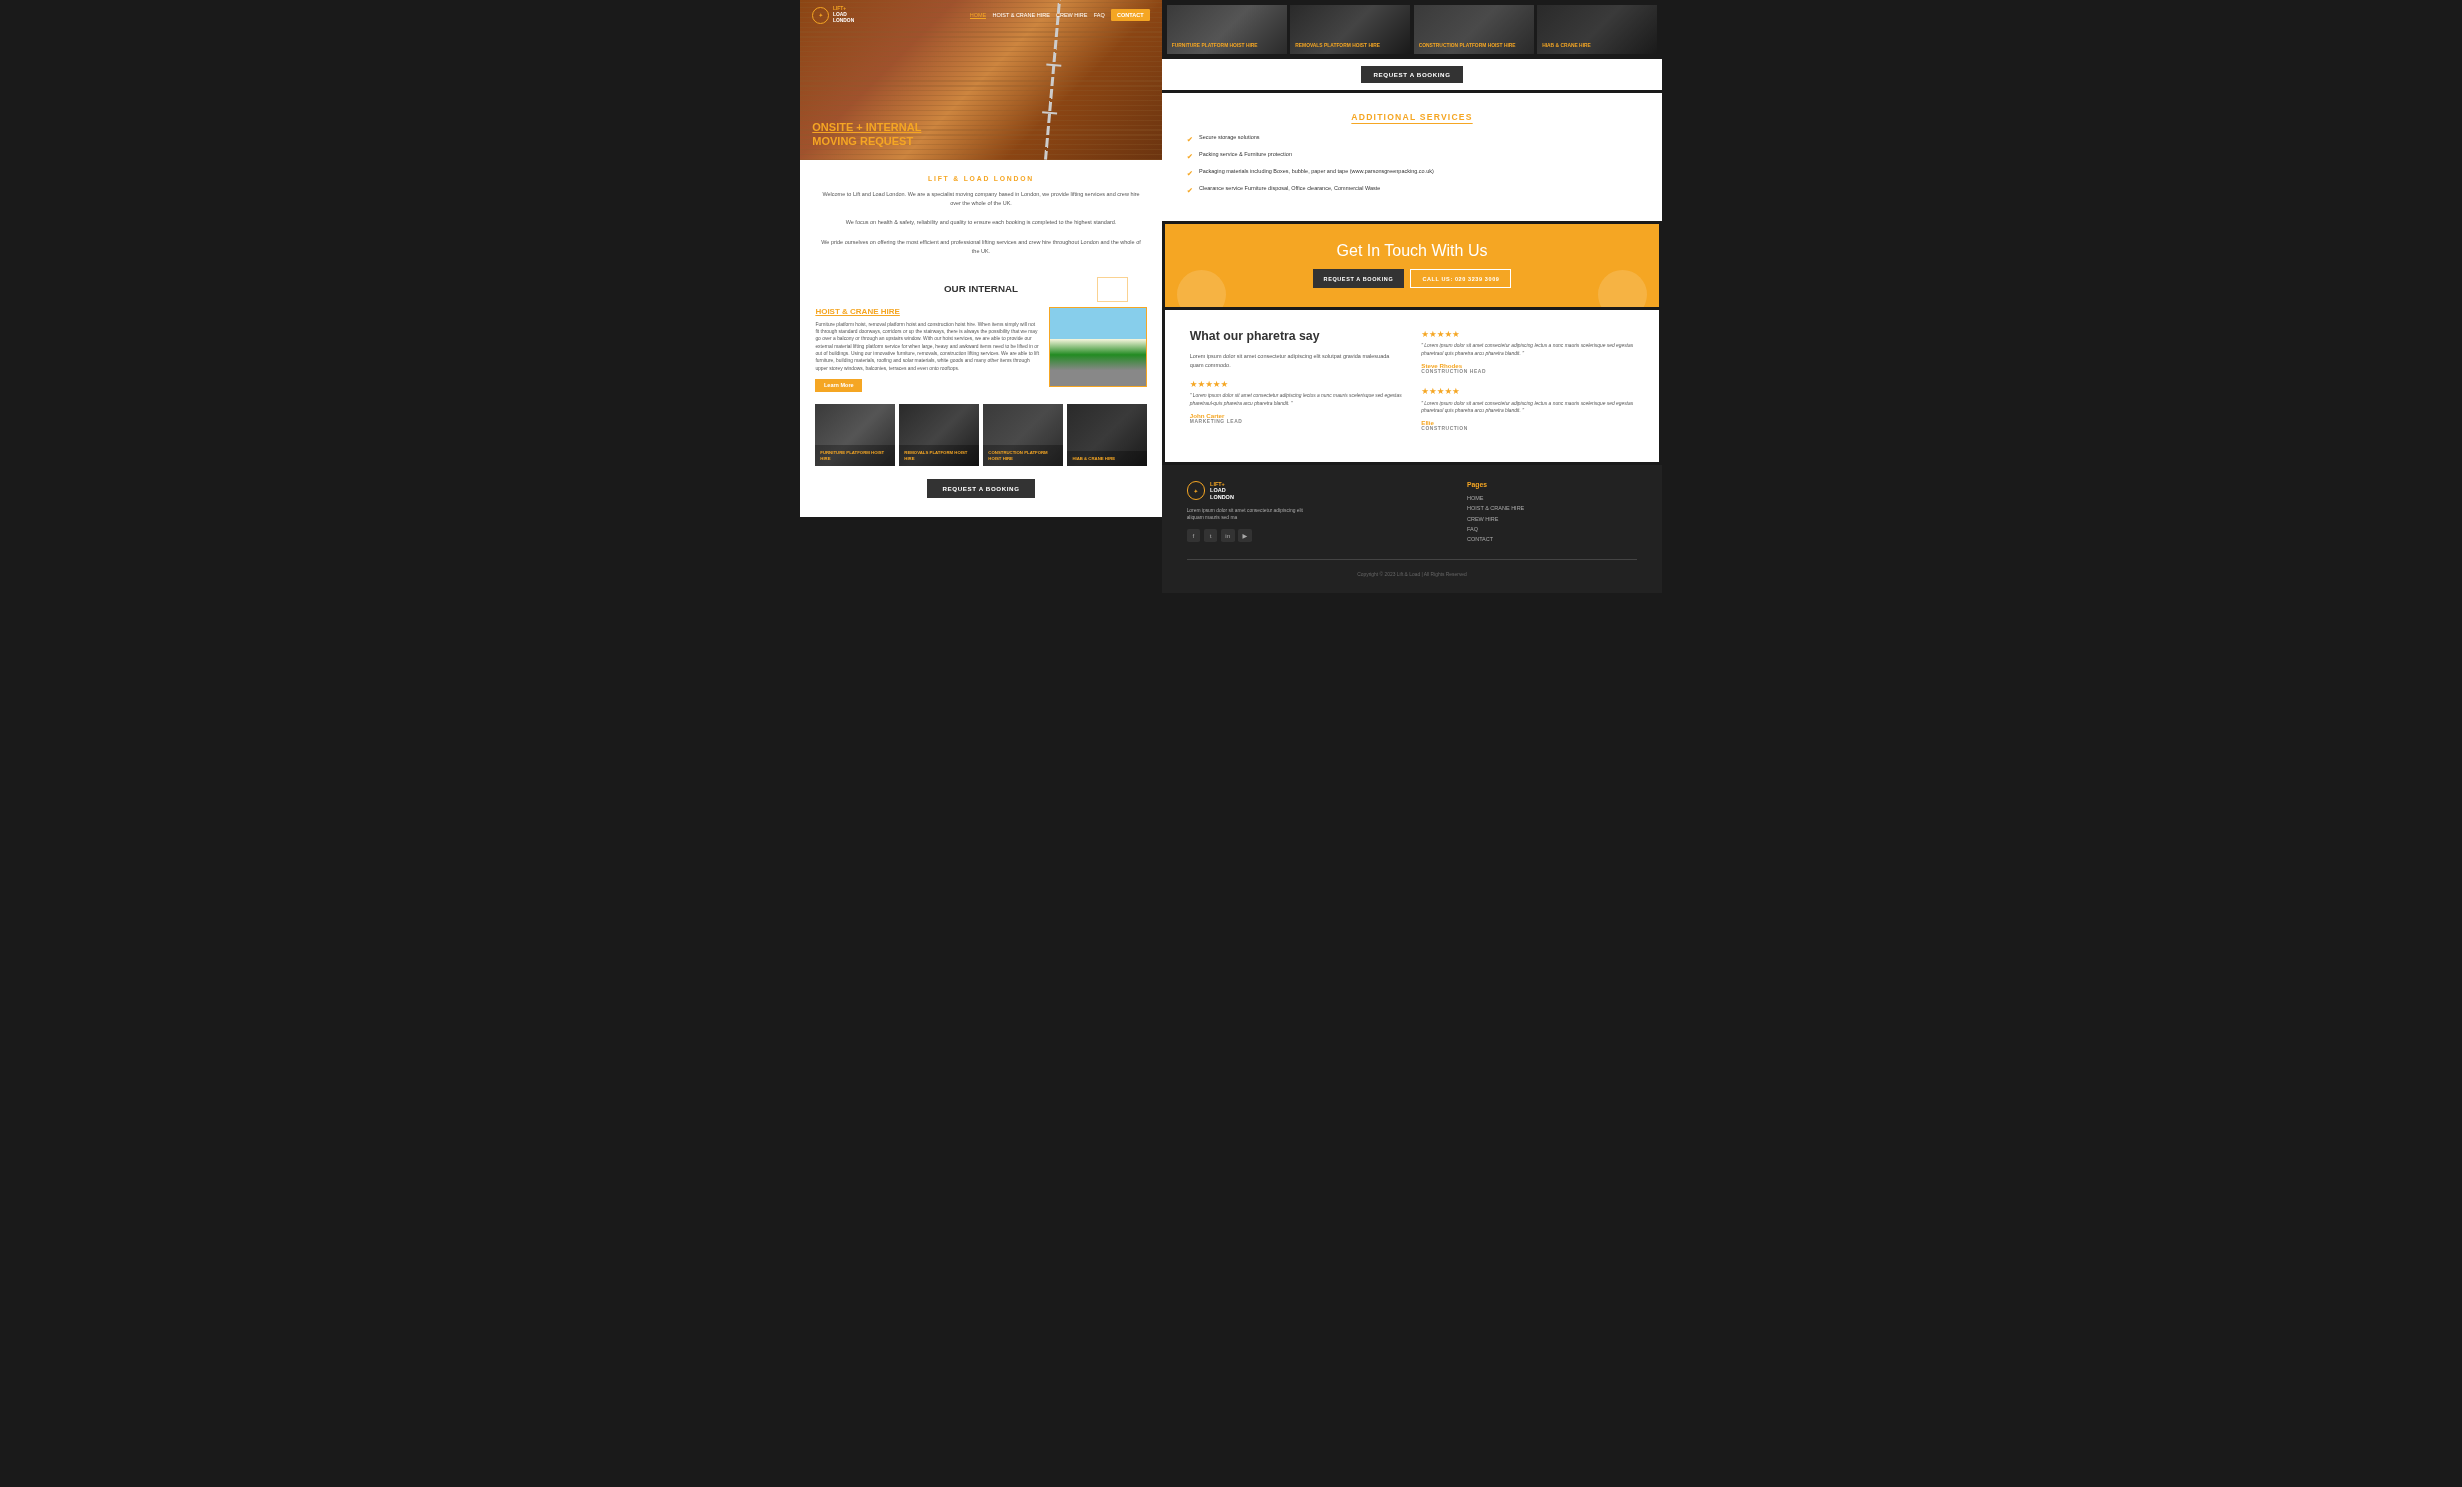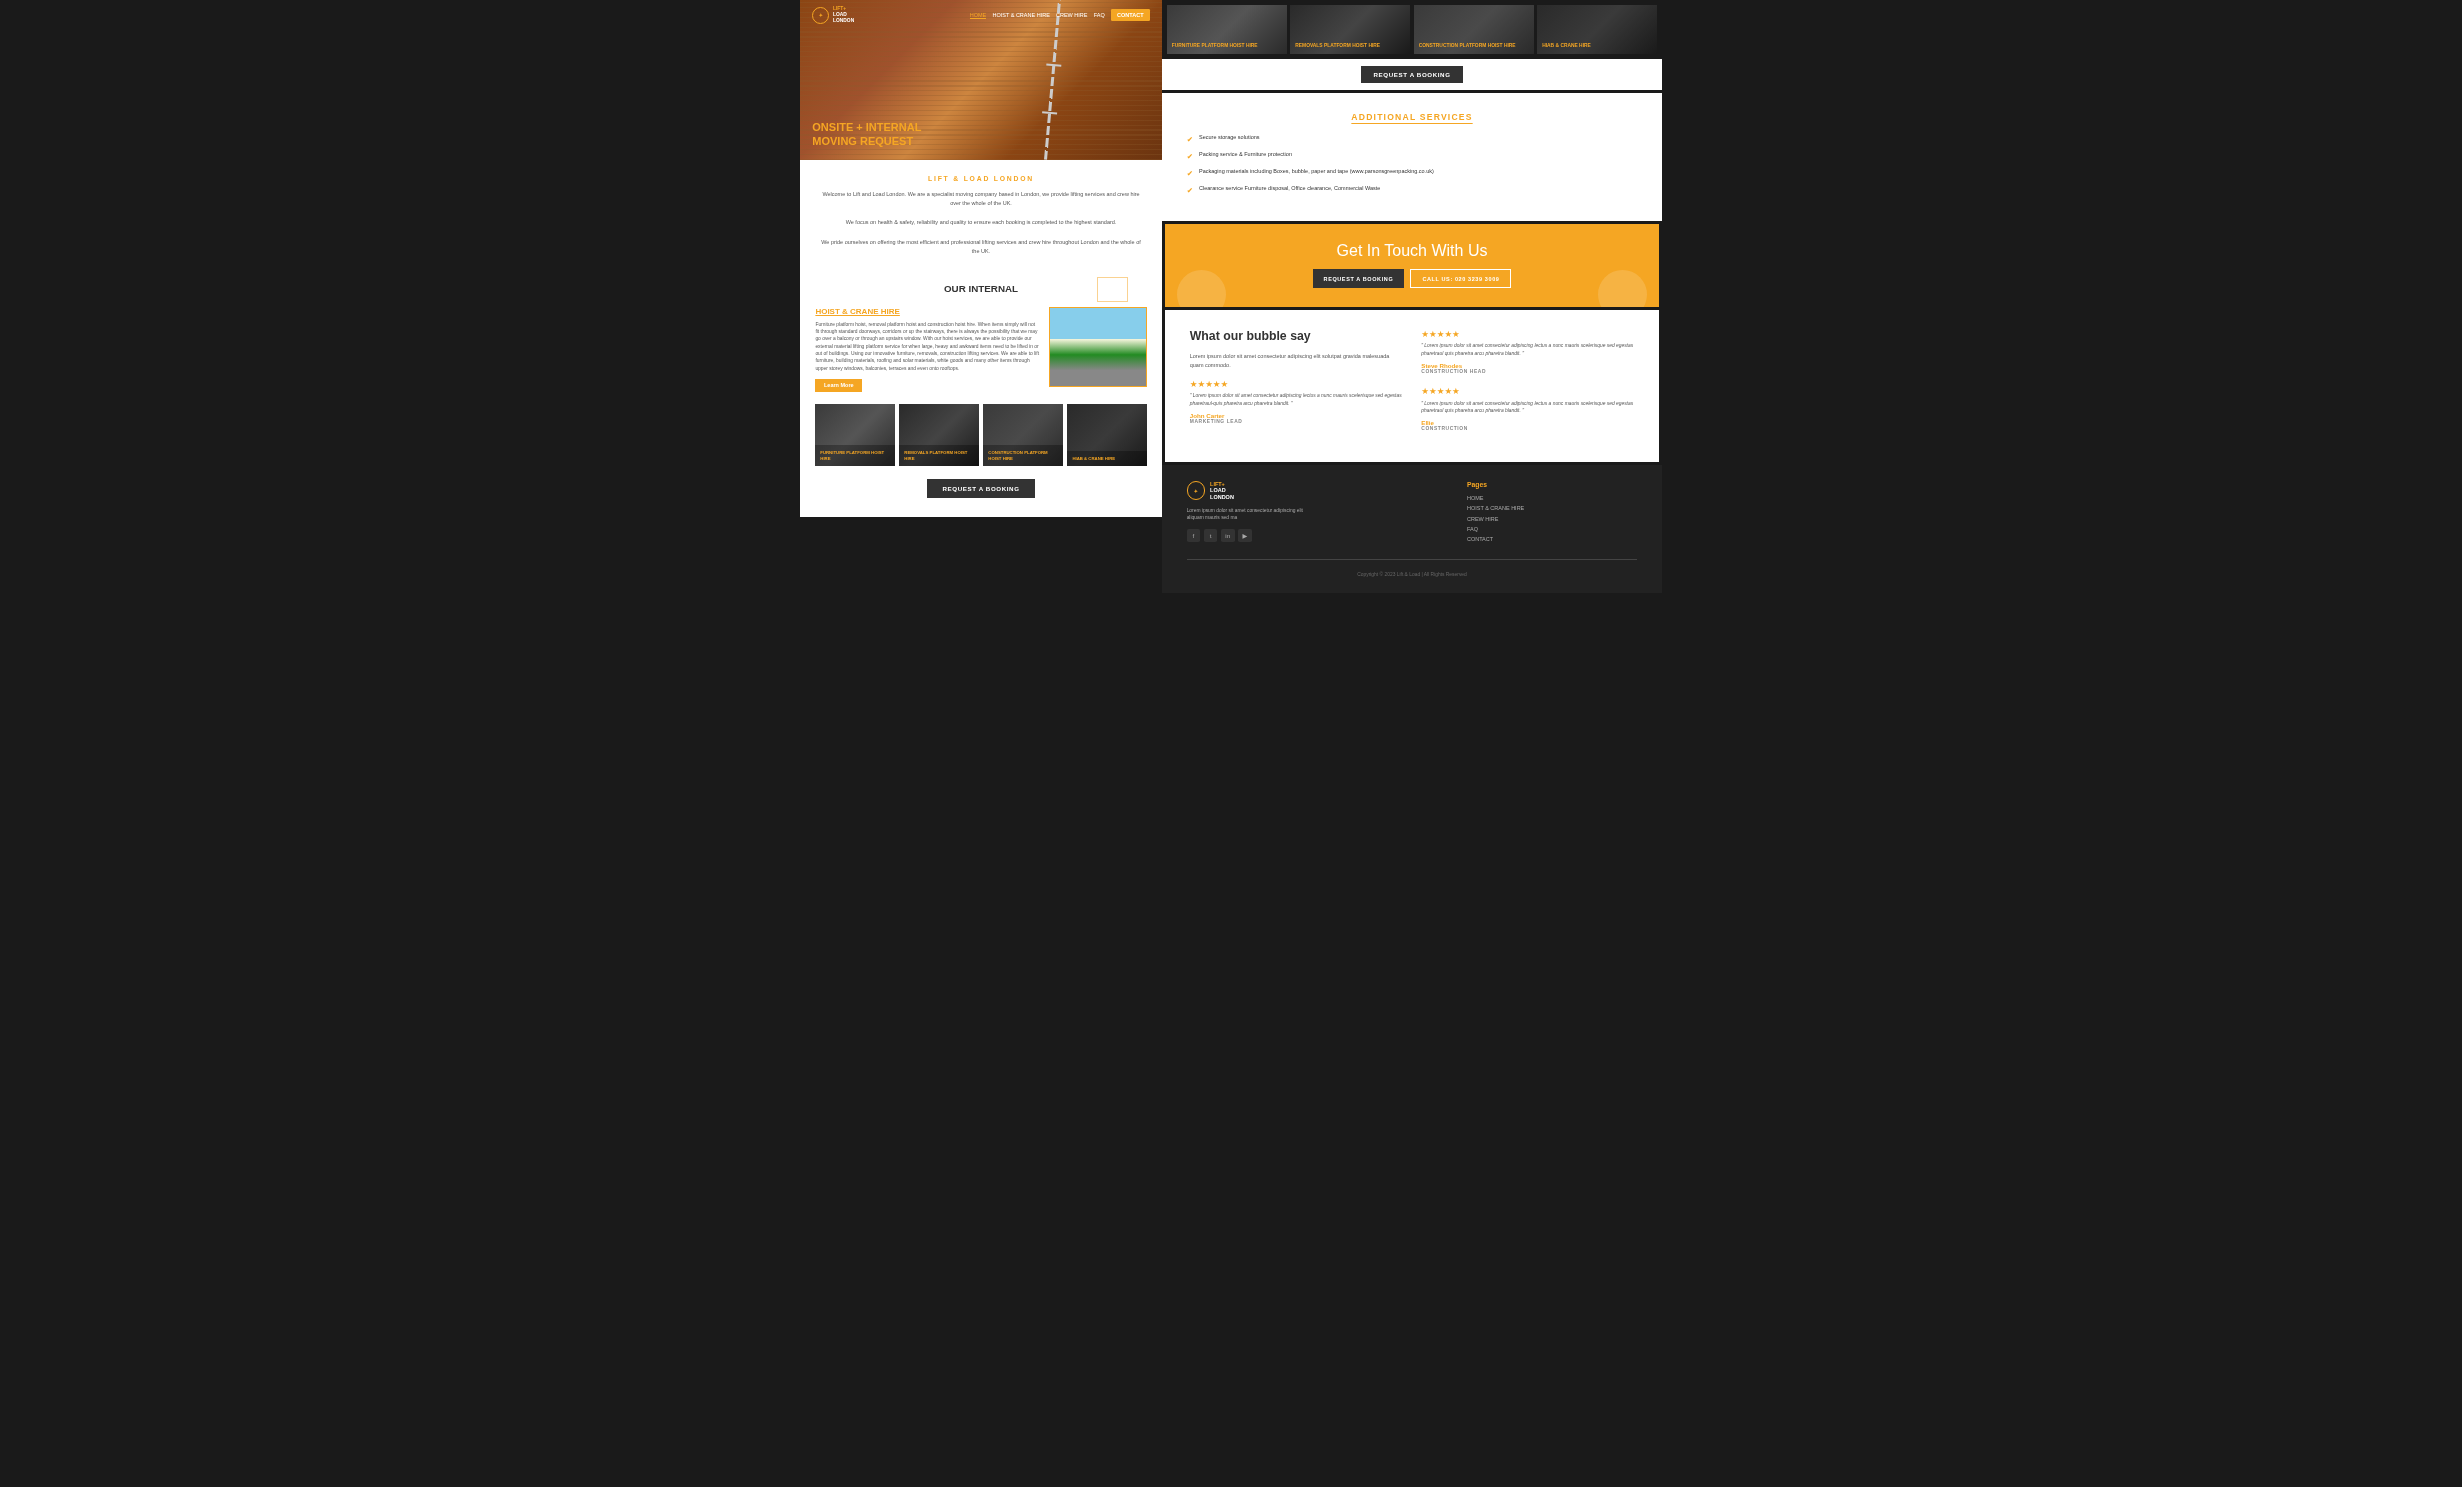--- a/index.html
+++ b/index.html
@@ -481,21 +481,21 @@
           <a class="nav-link active">HOME</a>
           <a class="nav-link">HOIST &amp; CRANE HIRE</a>
           <a class="nav-link">CREW HIRE</a>
           <a class="nav-link">FAQ</a>
           <button class="nav-btn">CONTACT</button>
         </div>
       </nav>
 
       <div class="hero-text">
         <h1>
-          <span style="color:#F5A623;">ONSITE + INTERNAL</span>
+          <span style="color:#F5A623;text-decoration:underline;">ONSITE + INTERNAL</span>
           <br>
           <span>MOVING REQUEST</span>
         </h1>
       </div>
     </div>
 
     <div class="about-section">
       <div class="about-title">LIFT &amp; LOAD LONDON</div>
       <p class="about-text">Welcome to Lift and Load London. We are a specialist moving company based in London, we provide lifting services and crew hire over the whole of the UK.</p>
       <br>
@@ -601,21 +601,21 @@
       <h2>Get In Touch With Us</h2>
       <div class="contact-banner-btns">
         <button class="contact-dark-btn">REQUEST A BOOKING</button>
         <button class="contact-outline-btn">CALL US: 020 3239 3009</button>
       </div>
     </div>
 
     <div class="testimonials">
       <div class="testimonials-layout">
         <div class="testimonials-left">
-          <h3 class="what-clients">What our bubble say</h3>
+          <h3 class="what-clients">What our pharetra say</h3>
           <p class="client-desc">Lorem ipsum dolor sit amet consectetur adipiscing elit solutpat gravida malesuada quam commodo.</p>
 
           <div class="testimonial-block">
             <div class="stars">★★★★★</div>
             <p class="testimonial-text">" Lorem ipsum dolor sit amet consectetur adipiscing lectus a nunc mauris scelerisque sed egestas pharetraul-quis pharetra arcu pharetra blandit. "</p>
             <div class="testimonial-name">John Carter</div>
             <div class="testimonial-role">MARKETING LEAD</div>
           </div>
         </div>
 

